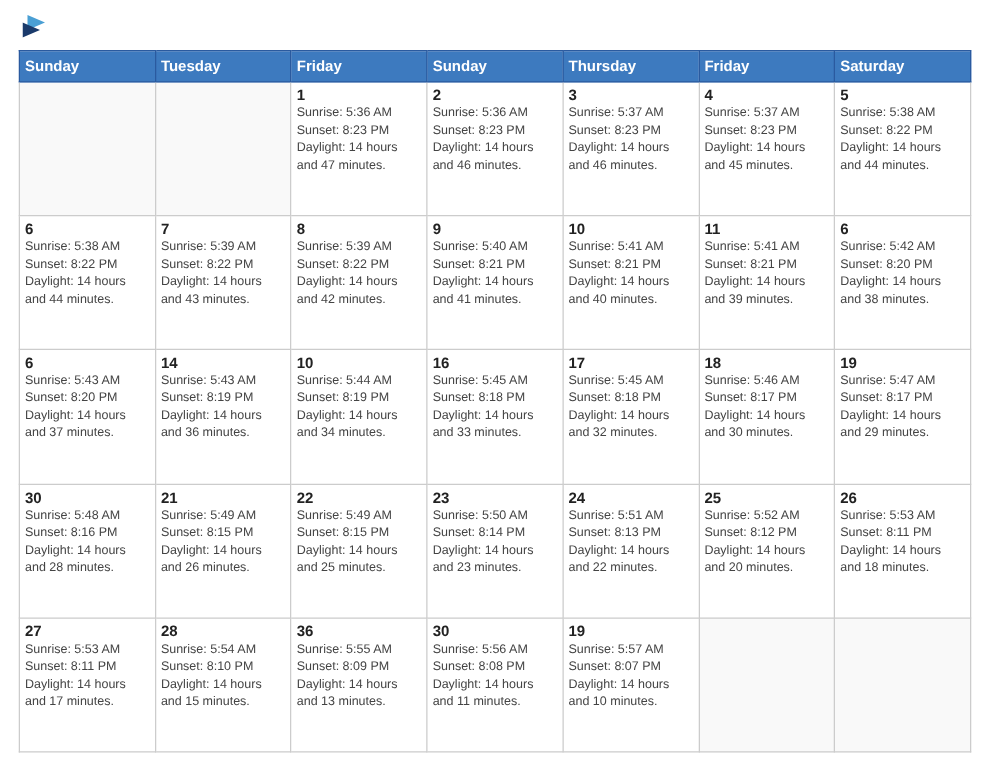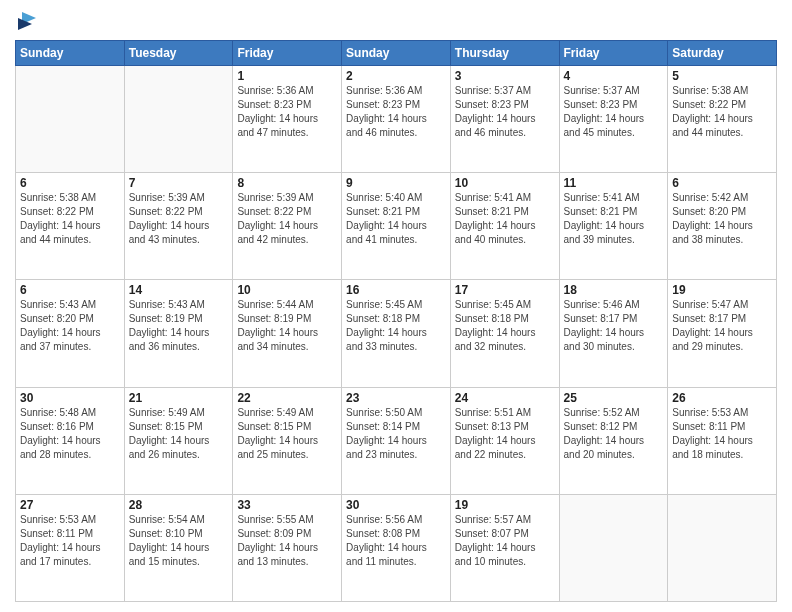--- a/index.html
+++ b/index.html
@@ -245,21 +245,21 @@
         <tr>
           <td>
         <span class="day-number">27</span>
         <span class="day-info">Sunrise: 5:53 AM<br>Sunset: 8:11 PM<br>Daylight: 14 hours and 17 minutes.</span>
       </td>
           <td>
         <span class="day-number">28</span>
         <span class="day-info">Sunrise: 5:54 AM<br>Sunset: 8:10 PM<br>Daylight: 14 hours and 15 minutes.</span>
       </td>
           <td>
-        <span class="day-number">33</span>
+        <span class="day-number">36</span>
         <span class="day-info">Sunrise: 5:55 AM<br>Sunset: 8:09 PM<br>Daylight: 14 hours and 13 minutes.</span>
       </td>
           <td>
         <span class="day-number">30</span>
         <span class="day-info">Sunrise: 5:56 AM<br>Sunset: 8:08 PM<br>Daylight: 14 hours and 11 minutes.</span>
       </td>
           <td>
         <span class="day-number">19</span>
         <span class="day-info">Sunrise: 5:57 AM<br>Sunset: 8:07 PM<br>Daylight: 14 hours and 10 minutes.</span>
       </td>

